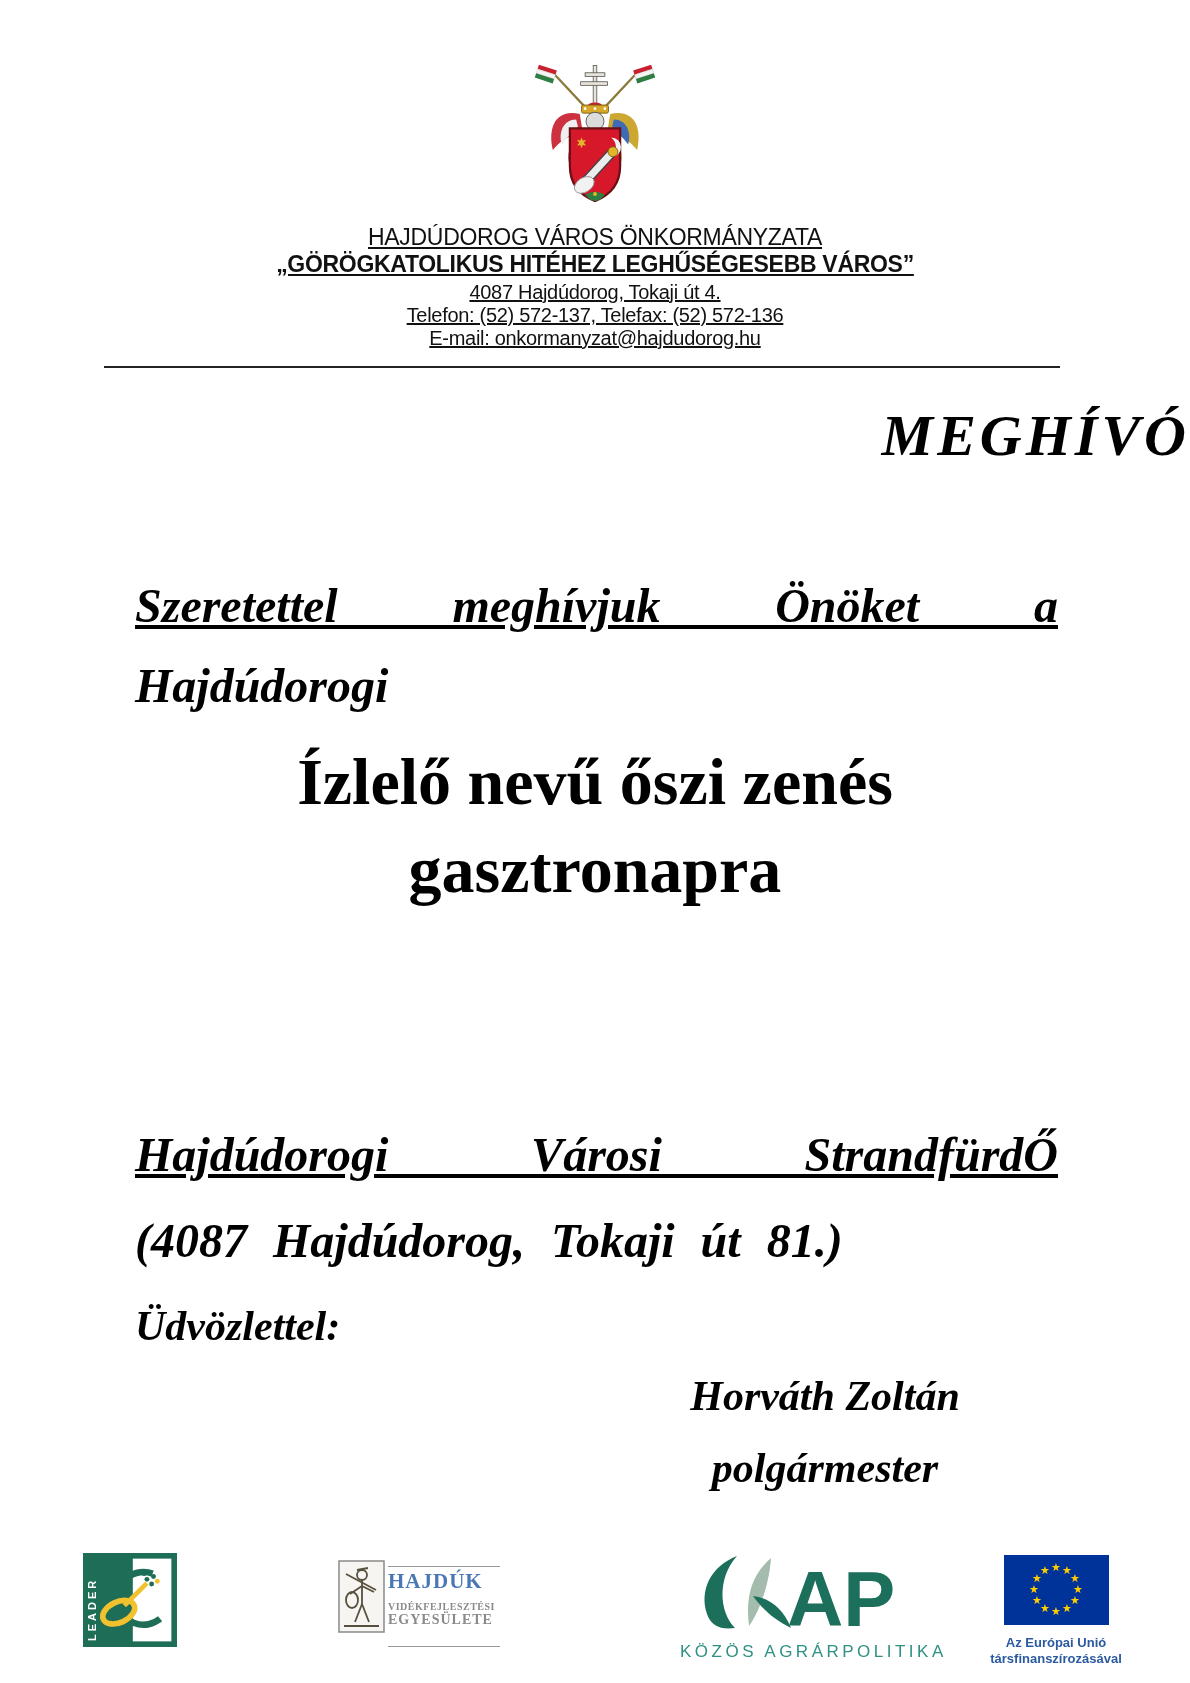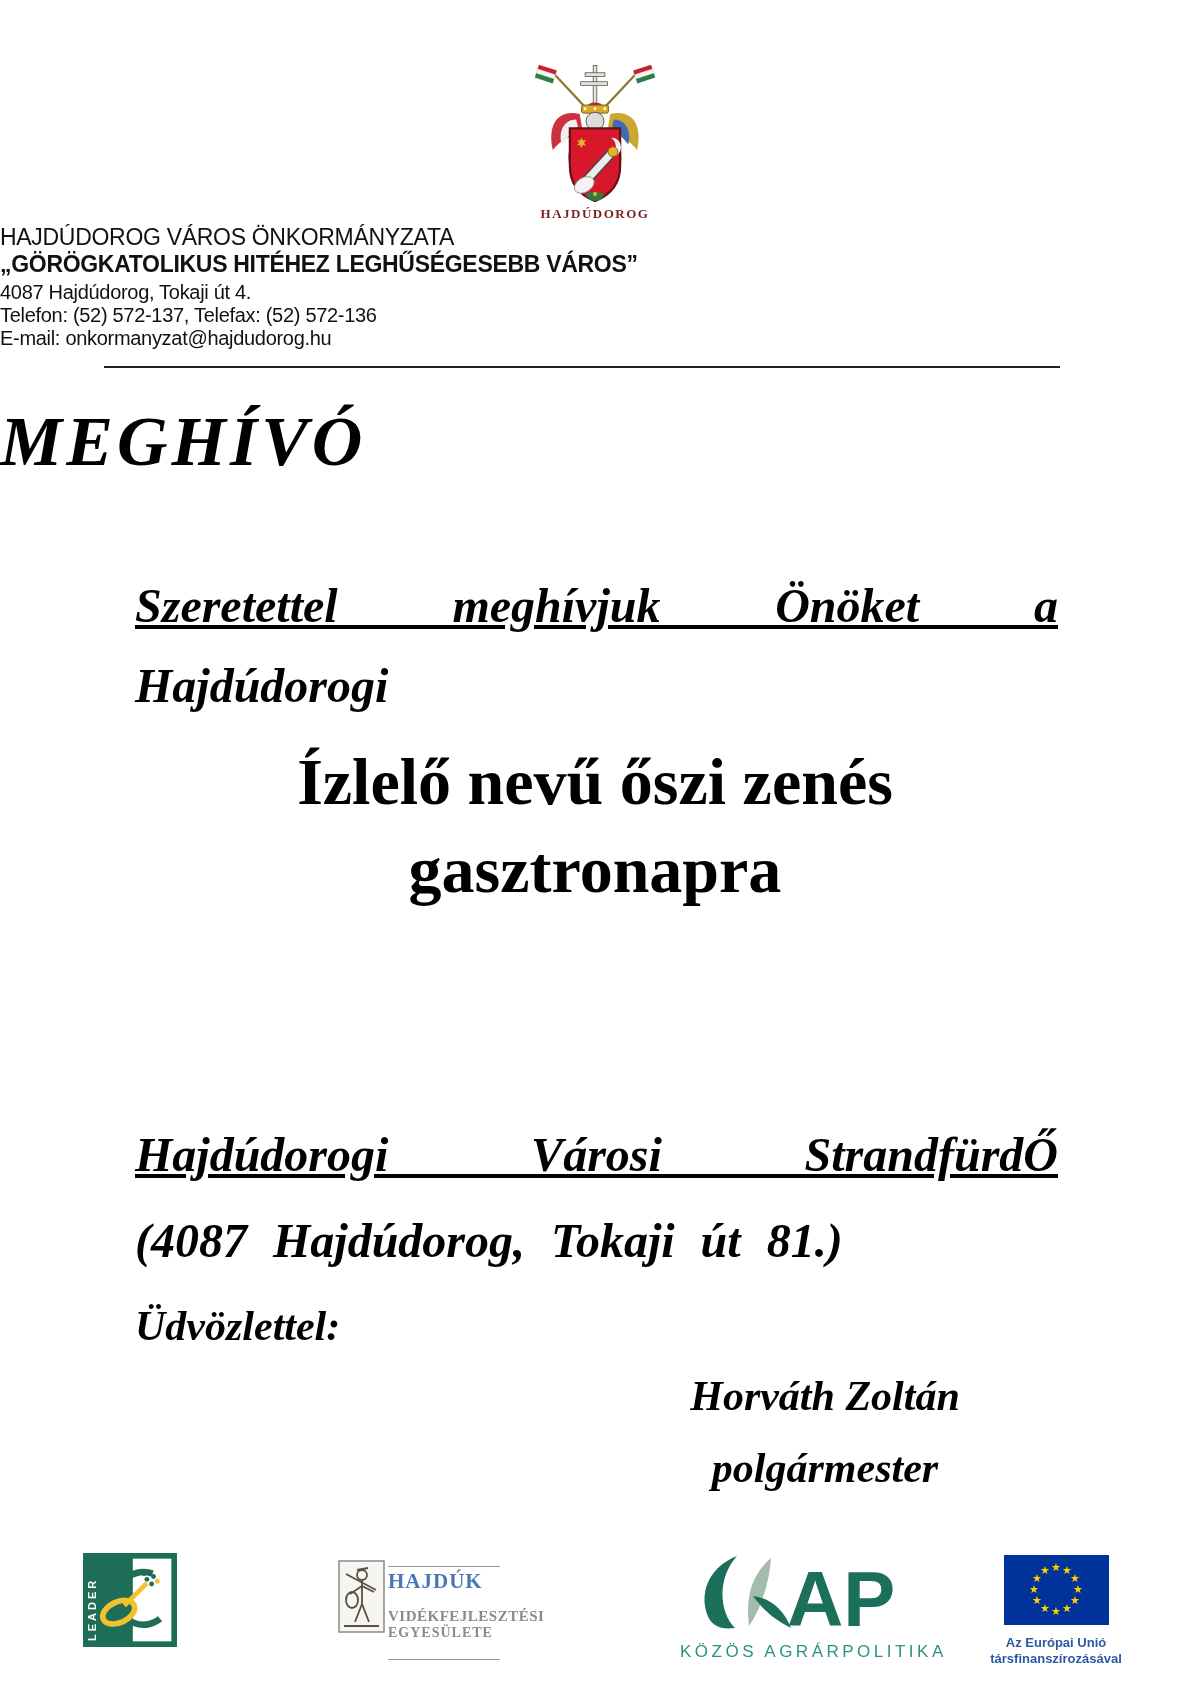--- a/index.html
+++ b/index.html
@@ -7,32 +7,32 @@
     position:relative;width:1190px;height:1683px;background:#ffffff;
     font-family:"Liberation Sans",sans-serif;color:#000;overflow:hidden;
   }
   
   .crest{position:absolute;left:50%;top:62px;transform:translateX(-50%);}
   .crest-caption{
     position:absolute;top:206px;left:0;width:100%;text-align:center;
     font-family:"Liberation Serif",serif;font-weight:bold;font-size:13px;
     letter-spacing:1.5px;color:#7a1f1f;
   }
-  .hline{position:absolute;left:0;width:100%;letter-spacing:-0.3px;color:#111;}
+  .hline{position:absolute;left:0;width:100%;text-align:center;letter-spacing:-0.3px;color:#111;text-decoration:underline;}
   .h-org{top:224px;font-size:23px;}
   .h-motto{top:251px;font-size:23px;font-weight:bold;}
   .h-addr{top:281px;font-size:20px;}
   .h-tel{top:304px;font-size:20px;}
   .h-email{top:327px;font-size:20px;}
   .divider{position:absolute;top:366px;left:104px;width:956px;border-top:2px solid #222;}
   
   .script{font-family:"Liberation Serif",serif;font-style:italic;font-weight:bold;}
   .title{
-    position:absolute;top:402px;left:0;width:100%;text-align:left;
-    font-size:70px;letter-spacing:4px;
+    position:absolute;top:402px;left:0;width:100%;text-align:right;
+    font-size:58px;letter-spacing:4px;
   }
   .para{position:absolute;left:135px;width:923px;font-size:48px;line-height:80px;}
   .p-intro{top:566px;}
   .p-date{top:946px;}
   .p-venue{top:1112px;line-height:86px;}
   .jline{text-align:justify;text-align-last:justify;text-decoration:underline;}
   .event{
     position:absolute;top:738px;left:0;width:100%;text-align:center;
     font-family:"Liberation Serif",serif;font-weight:bold;font-size:66px;line-height:88px;
   }
@@ -45,21 +45,21 @@
   .leader{left:83px;top:1553px;width:94px;height:94px;}
   .leader-label{
     position:absolute;left:3px;top:8px;height:80px;color:#fff;
     font-size:11px;font-weight:bold;letter-spacing:3px;
     writing-mode:vertical-rl;transform:rotate(180deg);
   }
   .hajduk{left:338px;top:1560px;display:flex;gap:3px;align-items:flex-start;}
   .hajduk-text{width:112px;padding-top:4px;}
   .hajduk-rule{border-top:1px solid #9a9a9a;margin:2px 0;}
   .hajduk-name{font-family:"Liberation Serif",serif;font-weight:bold;font-size:21px;color:#4a78b5;letter-spacing:1px;}
-  .hajduk-sub1{font-family:"Liberation Serif",serif;font-weight:bold;font-size:15px;color:#8a8a8a;letter-spacing:0.5px;margin-top:14px;}
+  .hajduk-sub1{font-family:"Liberation Serif",serif;font-weight:bold;font-size:10px;color:#8a8a8a;letter-spacing:0.5px;margin-top:7px;}
   .hajduk-sub2{font-family:"Liberation Serif",serif;font-weight:bold;font-size:14px;color:#8a8a8a;letter-spacing:1px;margin-bottom:18px;}
   .kap{left:680px;top:1552px;width:215px;text-align:right;}
   .kap-caption{margin-top:6px;font-size:17px;letter-spacing:3.5px;color:#2e9183;white-space:nowrap;}
   .eu{left:990px;top:1555px;width:132px;text-align:center;}
   .eu-caption{margin-top:6px;font-size:13px;line-height:16px;font-weight:bold;color:#2b5aa0;}
 </style>
 </head>
 <body>
 
 <div class="page">
@@ -109,21 +109,20 @@
 
       <line x1="58" y1="140" x2="92" y2="103" stroke="#444" stroke-width="11" stroke-linecap="round"></line>
       <line x1="58" y1="140" x2="92" y2="103" stroke="#ececec" stroke-width="8" stroke-linecap="round"></line>
       <circle cx="95" cy="100" r="5.5" fill="#e3b52a" stroke="#7a5a10" stroke-width="1"></circle>
       <ellipse cx="63" cy="137" rx="12" ry="8" fill="#f2f2f2" stroke="#999" stroke-width="1" transform="rotate(-32 63 137)"></ellipse>
 
       <path d="M64,148 Q75,141 86,148 L81,153 Q75,157 69,153 Z" fill="#2e7d43"></path>
       <circle cx="75" cy="147" r="2.2" fill="#e3b52a"></circle>
     </svg>
   </div>
-  <div class="crest-caption">HAJDÚDOROG</div>
 
   <div class="hline h-org">HAJDÚDOROG VÁROS ÖNKORMÁNYZATA</div>
   <div class="hline h-motto">„GÖRÖGKATOLIKUS HITÉHEZ LEGHŰSÉGESEBB VÁROS”</div>
   <div class="hline h-addr">4087 Hajdúdorog, Tokaji út 4.</div>
   <div class="hline h-tel">Telefon: (52) 572-137, Telefax: (52) 572-136</div>
   <div class="hline h-email">E-mail: onkormanyzat@hajdudorog.hu</div>
   <div class="divider"></div>
 
   <div class="title script">MEGHÍVÓ</div>
 

